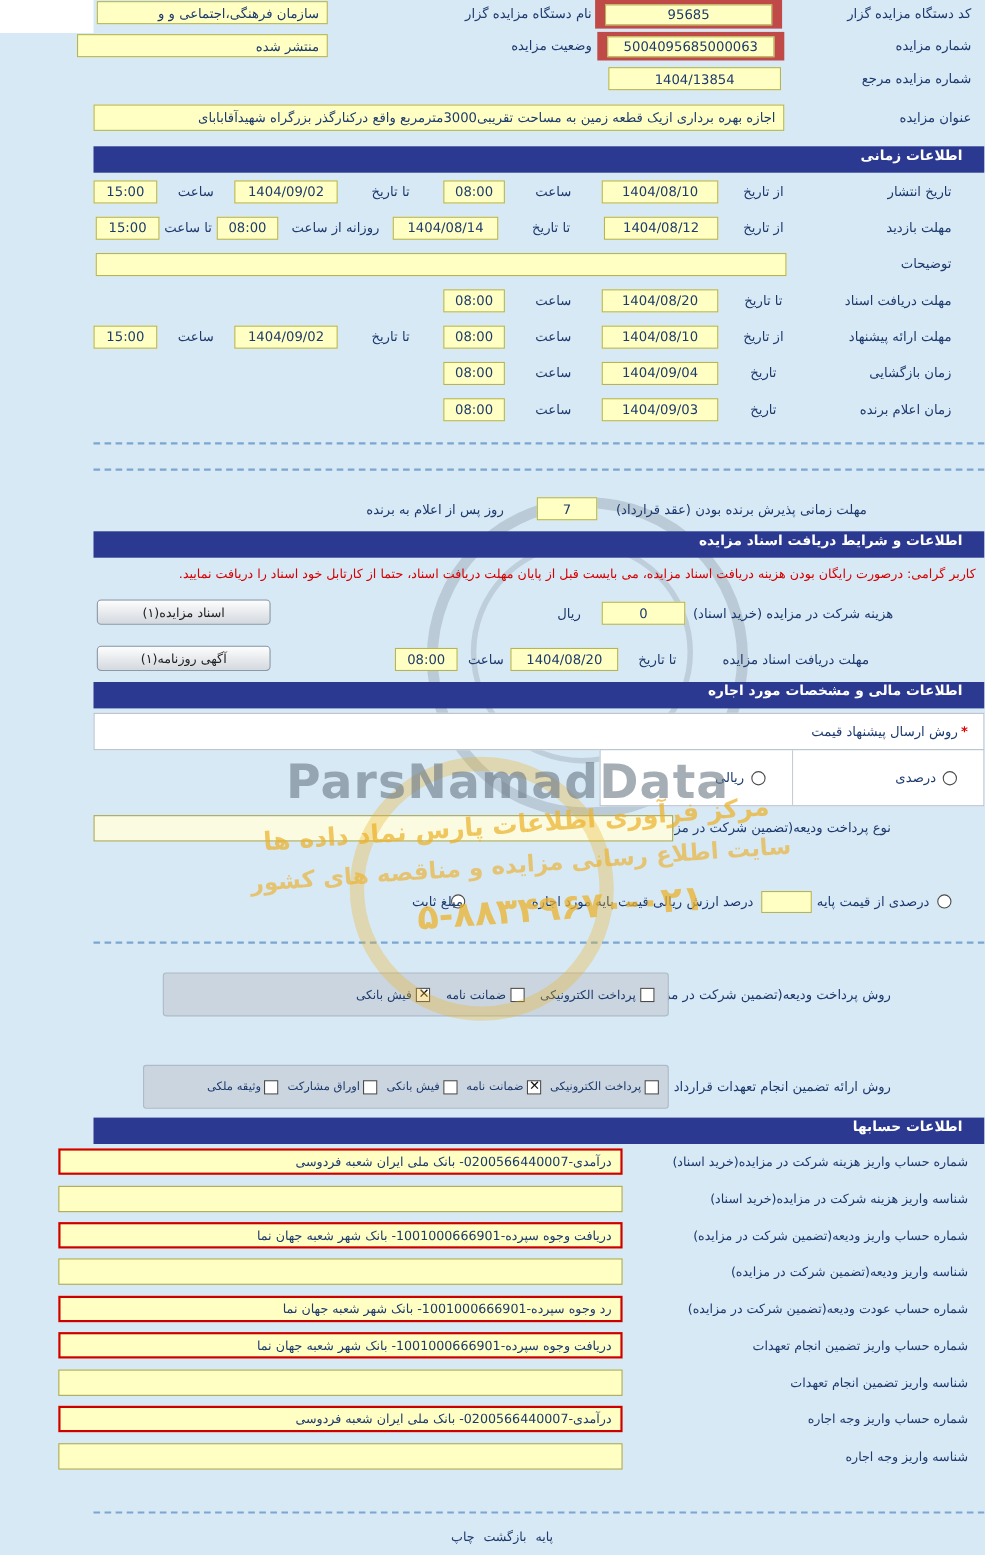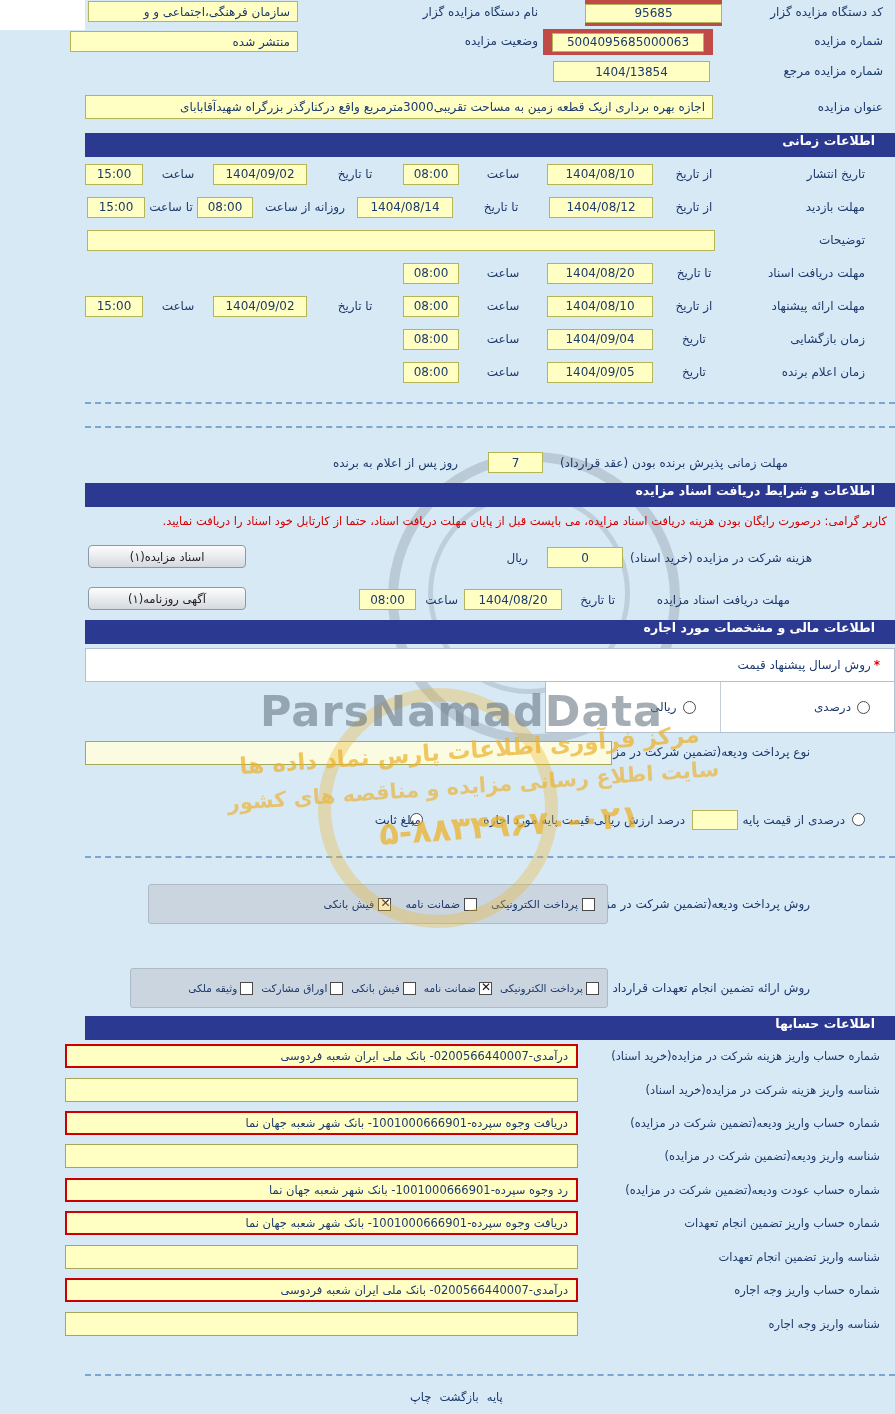--- a/index.html
+++ b/index.html
@@ -39,42 +39,42 @@
          font-weight:bold;color:#111;line-height:1.3}
   .grayblock{position:absolute;background:#cbd5df;border:1px solid #adbac7;border-radius:3px;
          display:flex;align-items:center;padding-right:12px;gap:14px;box-sizing:border-box}
   .grayblock.tight{gap:8px;padding-right:8px}
   .grayblock.tight .opt{font-size:10.5px;gap:3px}
   .opt{display:flex;align-items:center;gap:4px;font-size:11px;color:#1d3a6d}
   .pcell{flex:1;display:flex;align-items:center;gap:6px;padding-right:24px;box-sizing:border-box}
   .pcell:first-child{border-left:1px solid #c5ced8}
   .dash{position:absolute;right:0;width:810px;height:0;border-top:2px dashed #7ba6cf}
   .acct{position:absolute;background:#ffffc4;border:1px solid #a7a75a;height:24px;width:513px;
-        left:65px;box-sizing:border-box;display:flex;align-items:center;padding:0 8px;
+        left:53px;box-sizing:border-box;display:flex;align-items:center;padding:0 8px;
         font-size:11.5px;color:#1d3a6d;white-space:nowrap;overflow:hidden}
   .acct.checked{border:2px solid #cc0000}
   .warn{position:absolute;color:#d40000;font-size:11.5px;white-space:nowrap}
   .req{color:#e00000;font-weight:bold;margin-left:3px}
   .fbtn{font-size:11.5px;color:#1d3a6d;cursor:pointer;margin:0 4px;white-space:nowrap}
   .wm{position:absolute;pointer-events:none;white-space:nowrap}
 </style>
 </head>
 <body>
 
 
 
 
 <div class="wm" style="left:388px;top:452px;width:272px;height:272px;border:10px solid rgba(125,138,150,.32);border-radius:50%"></div>
 <div class="wm" style="left:428px;top:492px;width:192px;height:192px;border:5px solid rgba(125,138,150,.28);border-radius:50%"></div>
 
 
 <div class="abs" style="left:0;top:0;width:85px;height:30px;background:#fff"></div>
 
 <div class="lbl" style="top:5px;right:12px">کد دستگاه مزایده گزار</div>
-<div class="redcell" style="top:0;right:173px;width:137px;height:26px">
+<div class="redcell" style="top:0;right:184px;width:170px;height:26px">
   <div class="field" style="width:152px;height:19px">95685</div>
 </div>
 <div class="lbl" style="top:5px;right:357px">نام دستگاه مزایده گزار</div>
 <div class="field start" style="top:1px;right:597px;width:210px">سازمان فرهنگی،اجتماعی و و</div>
 
 <div class="lbl" style="top:34px;right:12px">شماره مزایده</div>
 <div class="redcell" style="top:29px;right:182px;width:170px;height:26px">
   <div class="field" style="width:152px;height:19px">5004095685000063</div>
 </div>
 <div class="lbl" style="top:34px;right:357px">وضعیت مزایده</div>
@@ -144,21 +144,21 @@
   <div class="tl">زمان بازگشایی</div>
   <div class="ts" style="width:82px">تاریخ</div>
   <div class="tf" style="width:106px">1404/09/04</div>
   <div class="ts" style="width:88px">ساعت</div>
   <div class="tf" style="width:56px">08:00</div>
 </div>
 
 <div class="trow" style="top:360px">
   <div class="tl">زمان اعلام برنده</div>
   <div class="ts" style="width:82px">تاریخ</div>
-  <div class="tf" style="width:106px">1404/09/05</div>
+  <div class="tf" style="width:106px">1404/09/03</div>
   <div class="ts" style="width:88px">ساعت</div>
   <div class="tf" style="width:56px">08:00</div>
 </div>
 
 <div class="dash" style="top:402px"></div>
 <div class="dash" style="top:426px"></div>
 
 <div class="lbl" style="top:456px;right:107px">مهلت زمانی پذیرش برنده بودن (عقد قرارداد)</div>
 <div class="field" style="top:452px;right:352px;width:55px">7</div>
 <div class="lbl" style="top:456px;right:437px">روز پس از اعلام به برنده</div>

